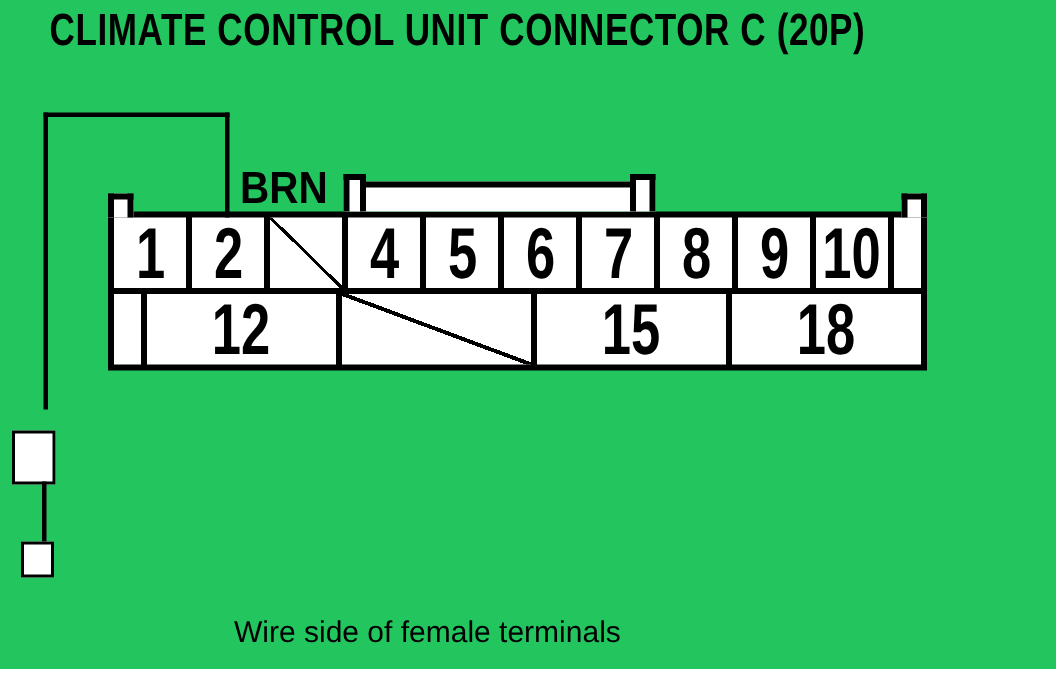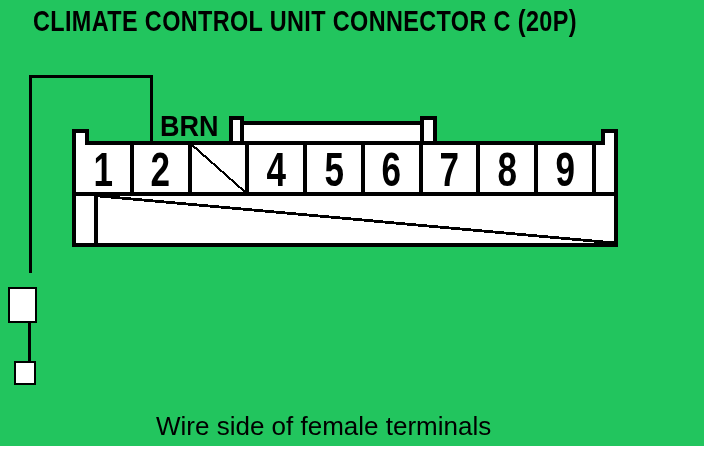--- a/index.html
+++ b/index.html
@@ -29,21 +29,21 @@
     left: 160px; top: 109px;
     font-size: 30px;
     font-weight: bold;
     white-space: nowrap;
     transform: scaleX(0.9);
     transform-origin: left top;
   }
   .caption {
     position: absolute;
     left: 156px; top: 411px;
-    font-size: 26px;
+    font-size: 20px;
     white-space: nowrap;
   }
 
   
   .wire { position: absolute; background: #000000; }
   .wire-h      { left: 29px;  top: 75px;  width: 124px; height: 3px; }
   .wire-v-left { left: 29px;  top: 75px;  width: 3px;   height: 198px; }
   .wire-v-pin2 { left: 150px; top: 75px;  width: 3px;   height: 70px; }
   .wire-v-link { left: 28px;  top: 321px; width: 3px;   height: 41px; }
 
@@ -127,25 +127,37 @@
         </div>
       <div class="cell">
           <span>7</span>
         </div>
       <div class="cell">
           <span>8</span>
         </div>
       <div class="cell">
           <span>9</span>
         </div>
+      <div class="cell">
+          <span>10</span>
+        </div>
       <div class="cell filler"></div>
     </div>
     <div class="row">
       <div class="cell filler"></div>
+      <div class="cell">
+          <span>12</span>
+        </div>
       <div class="cell slashed"></div>
+      <div class="cell">
+          <span>15</span>
+        </div>
+      <div class="cell">
+          <span>18</span>
+        </div>
     </div>
   </div>
 
   <div class="open-box bump-left"></div>
   <div class="open-box bump-right"></div>
   <div class="open-box rail"></div>
   <div class="open-box tab-left"></div>
   <div class="open-box tab-right"></div>
 
   <div class="wire wire-h"></div>

